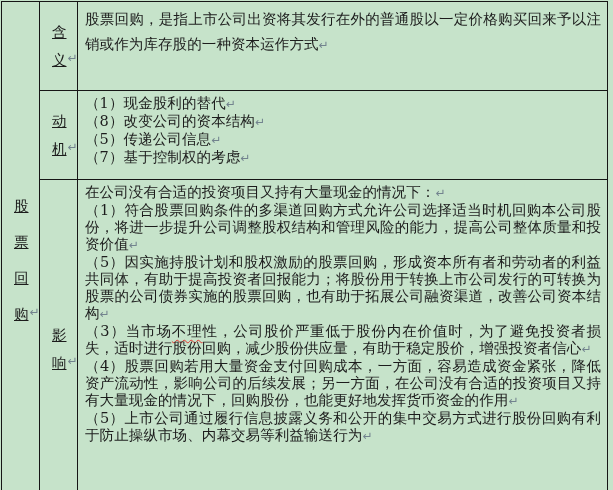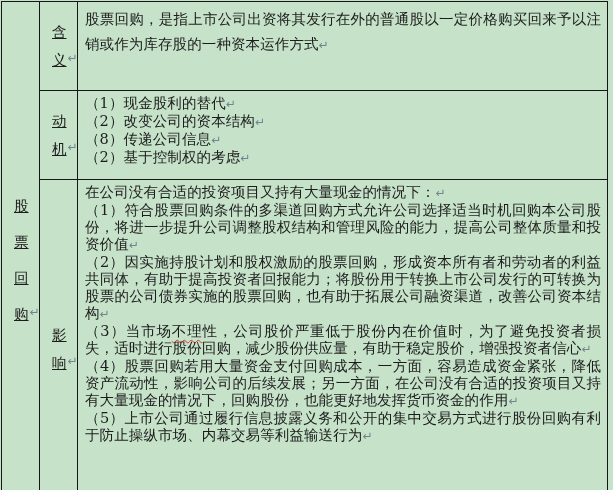--- a/index.html
+++ b/index.html
@@ -101,34 +101,34 @@
     </td>
   </tr>
   <tr class="r2">
     <td>
       <div class="vlabel small">
         <span>动机</span><span class="pilcrow">↵</span>
       </div>
     </td>
     <td class="content">
       <p><span>（1）现金股利的替代</span><span class="pilcrow">↵</span></p>
-      <p><span>（2）改变公司的资本结构</span><span class="pilcrow">↵</span></p>
-      <p><span>（8）传递公司信息</span><span class="pilcrow">↵</span></p>
-      <p><span>（2）基于控制权的考虑</span><span class="pilcrow">↵</span></p>
+      <p><span>（8）改变公司的资本结构</span><span class="pilcrow">↵</span></p>
+      <p><span>（5）传递公司信息</span><span class="pilcrow">↵</span></p>
+      <p><span>（7）基于控制权的考虑</span><span class="pilcrow">↵</span></p>
     </td>
   </tr>
   <tr class="r3">
     <td>
       <div class="vlabel small">
         <span>影响</span><span class="pilcrow">↵</span>
       </div>
     </td>
     <td class="content">
       <p><span>在公司没有合适的投资项目又持有大量现金的情况下：</span><span class="pilcrow">↵</span></p>
       <p><span>（1）符合股票回购条件的多渠道回购方式允许公司选择适当时机回购本公司股份，将进一步提升公司调整股权结构和管理风险的能力，提高公司整体质量和投资价值</span><span class="pilcrow">↵</span></p>
-      <p><span>（2）因实施持股计划和股权激励的股票回购，形成资本所有者和劳动者的利益共同体，有助于提高投资者回报能力；将股份用于转换上市公司发行的可转换为股票的公司债券实施的股票回购，也有助于拓展公司融资渠道，改善公司资本结构</span><span class="pilcrow">↵</span></p>
+      <p><span>（5）因实施持股计划和股权激励的股票回购，形成资本所有者和劳动者的利益共同体，有助于提高投资者回报能力；将股份用于转换上市公司发行的可转换为股票的公司债券实施的股票回购，也有助于拓展公司融资渠道，改善公司资本结构</span><span class="pilcrow">↵</span></p>
       <p><span>（3）当市场</span><span class="misspell">不理</span><span>性，公司股价严重低于股份内在价值时，为了避免投资者损失，适时进行股份回购，减少股份供应量，有助于稳定股价，增强投资者信心</span><span class="pilcrow">↵</span></p>
       <p><span>（4）股票回购若用大量资金支付回购成本，一方面，容易造成资金紧张，降低资产流动性，影响公司的后续发展；另一方面，在公司没有合适的投资项目又持有大量现金的情况下，回购股份，也能更好地发挥货币资金的作用</span><span class="pilcrow">↵</span></p>
       <p><span>（5）上市公司通过履行信息披露义务和公开的集中交易方式进行股份回购有利于防止操纵市场、内幕交易等利益输送行为</span><span class="pilcrow">↵</span></p>
     </td>
   </tr>
 </tbody>
   </table>
 
 </body></html>

